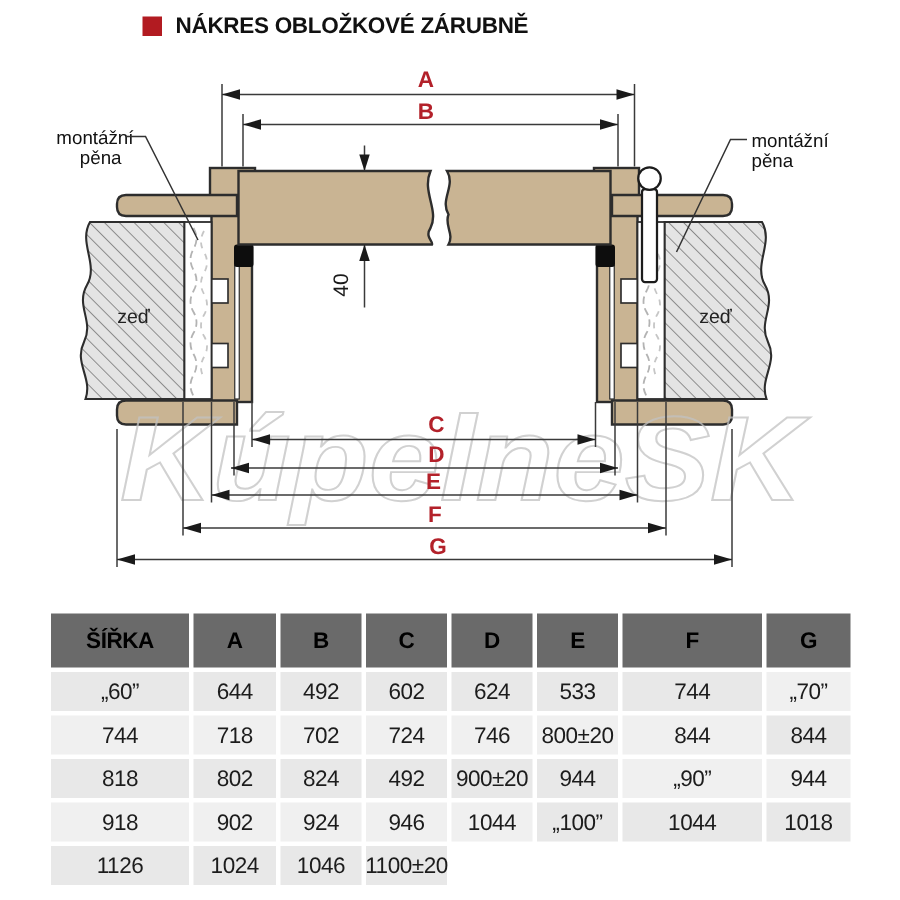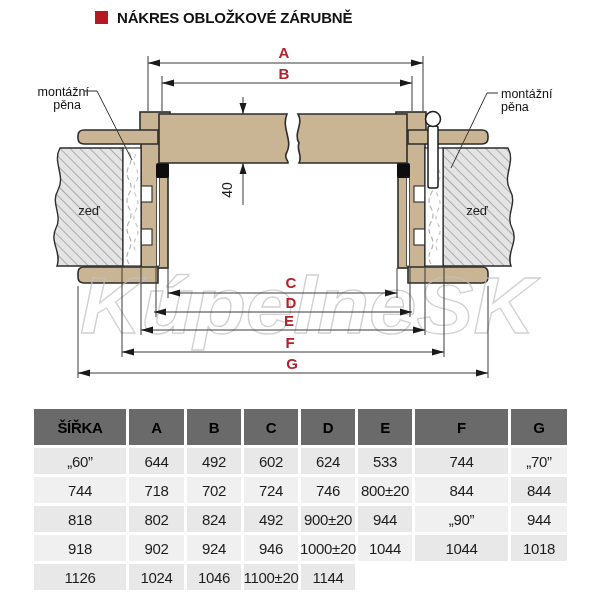--- a/index.html
+++ b/index.html
@@ -216,25 +216,24 @@
     <div class="td rA">492</div>
     <div class="td rA">900±20</div>
     <div class="td rA">944</div>
 
     <div class="td rB">„90”</div>
     <div class="td rB">944</div>
     <div class="td rB">918</div>
     <div class="td rB">902</div>
     <div class="td rB">924</div>
     <div class="td rB">946</div>
-    <div class="td rB">1000±20</div>
     <div class="td rB">1044</div>
 
+    <div class="td rA">„100”</div>
     <div class="td rA">1044</div>
     <div class="td rA">1018</div>
     <div class="td rA">1126</div>
     <div class="td rA">1024</div>
     <div class="td rA">1046</div>
     <div class="td rA">1100±20</div>
-    <div class="td rA">1144</div>
   </div>
 
 </div>
 
 </body></html>

